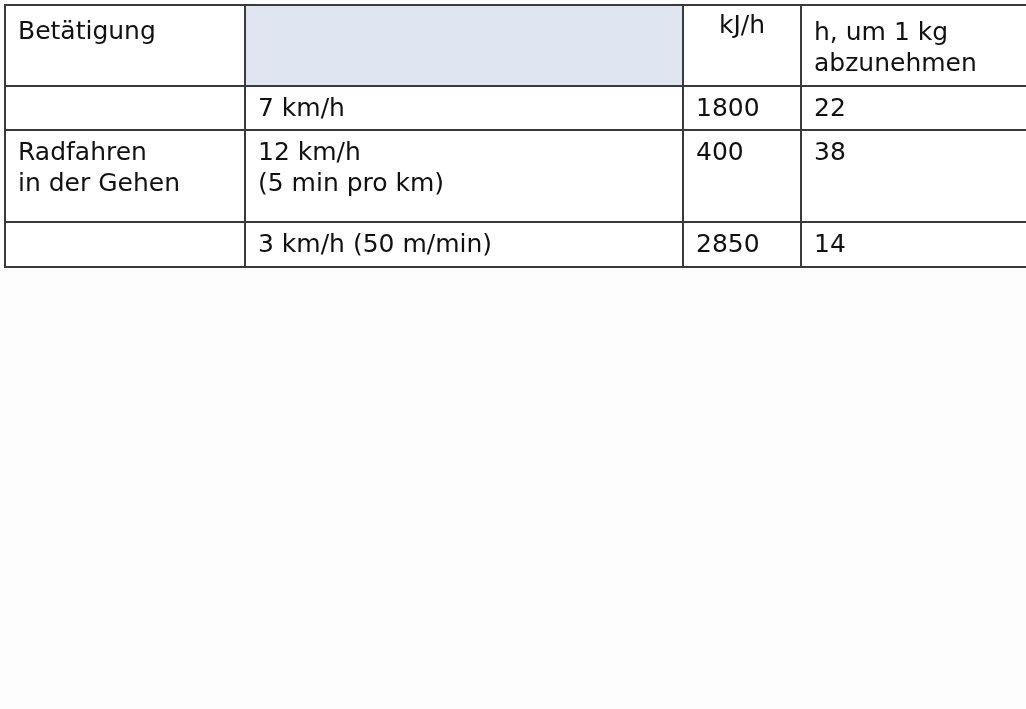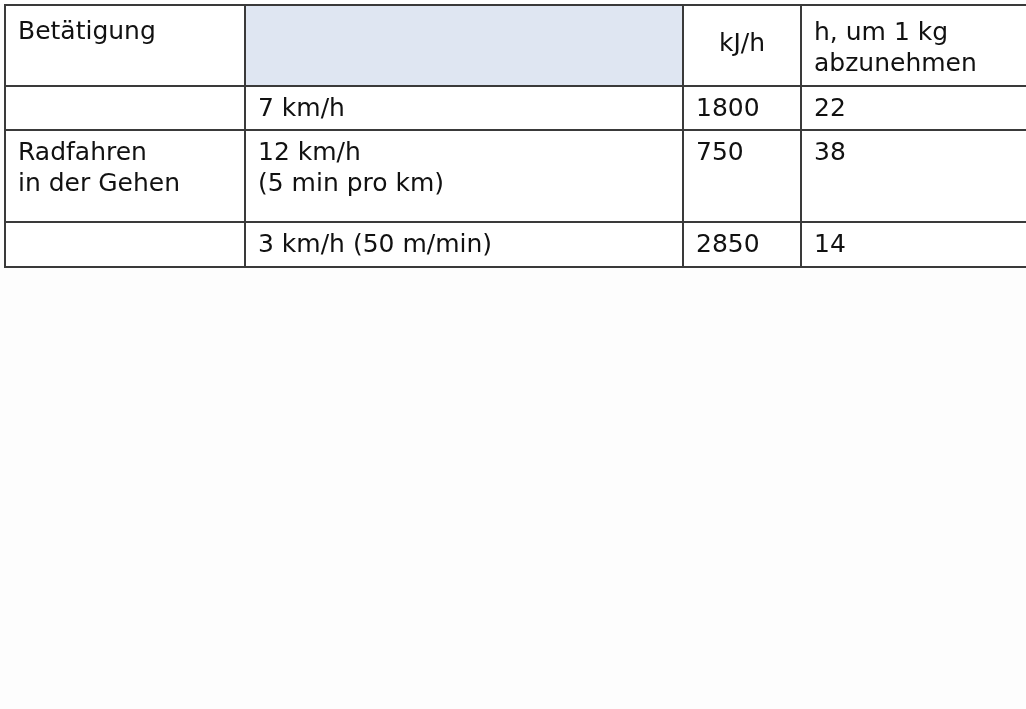--- a/index.html
+++ b/index.html
@@ -51,21 +51,21 @@
     vertical-align: top;
   }
   thead th.th-activity {
     padding-top: 10px;
   }
   thead th.th-blank {
     background: #dfe6f2;
   }
   thead th.th-kj {
     text-align: center;
-    padding-top: 22px;
+    padding-top: 4px;
   }
   thead th.th-hours {
     text-align: left;
     padding-top: 10px;
     line-height: 1.25;
   }
   td.num {
     text-align: center;
   }
   td.activity-cell {
@@ -103,21 +103,21 @@
         <td class="activity-cell"></td>
         <td class="detail-cell">7 km/h</td>
         <td class="num">1800</td>
         <td class="num">22</td>
       </tr>
       <tr class="tall">
         <td class="activity-cell">Radfahren
 in der Gehen</td>
         <td class="detail-cell">12 km/h
 (5 min pro km)</td>
-        <td class="num">750</td>
+        <td class="num">400</td>
         <td class="num">38</td>
       </tr>
       <tr>
         <td class="activity-cell"></td>
         <td class="detail-cell">3 km/h (50 m/min)</td>
         <td class="num">2850</td>
         <td class="num">14</td>
       </tr>
     </tbody>
   </table>

